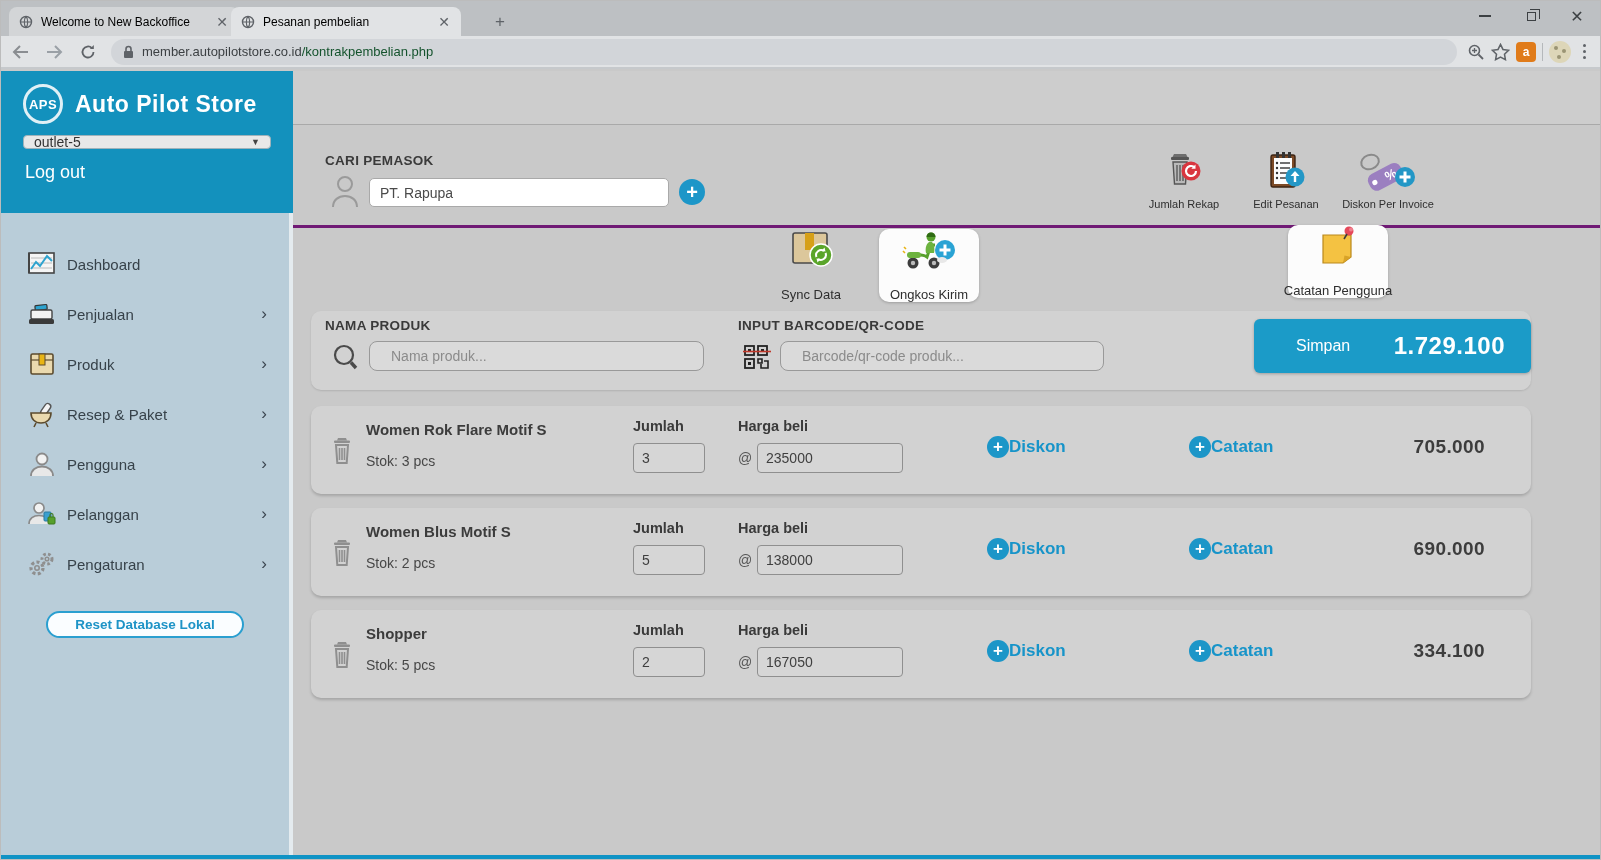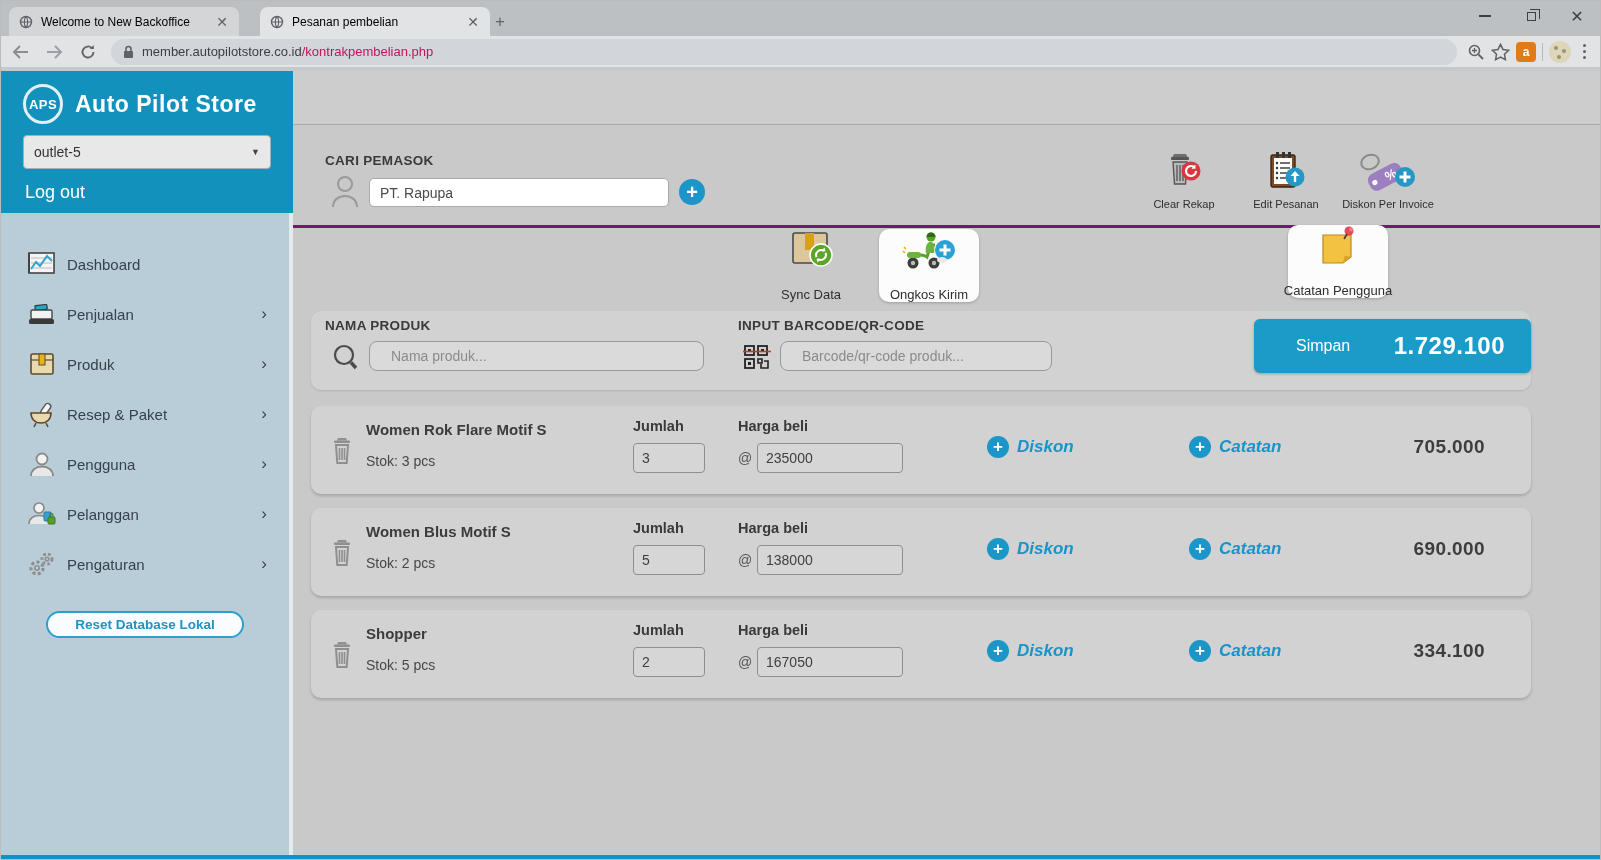--- a/index.html
+++ b/index.html
@@ -17,35 +17,35 @@
   .wincontrols { position:absolute; right:0; top:0; height:30px; display:flex; }
   .wc { width:46px; height:30px; display:flex; align-items:center; justify-content:center; }
   .wc-min { width:12px; height:0; border-bottom:2px solid #3c4043; }
   .wc-restore { width:9px; height:9px; border:1.5px solid #3c4043; position:relative; }
   .wc-restore:before { content:""; position:absolute; left:2px; top:-4px; width:9px; height:9px; border:1.5px solid #3c4043; border-left:none; border-bottom:none; }
   .wc-close { font-size:16px; color:#3c4043; }
   .toolbar { position:absolute; left:0; top:35px; width:100%; height:33px; background:#e1e3e5; display:flex; align-items:center; border-bottom:2px solid #c6c9cc; }
   .navbtn { width:30px; height:28px; display:flex; align-items:center; justify-content:center; margin-left:4px; }
   .omnibox { flex:1; height:26px; background:#d2d5d9; border-radius:13px; margin:0 10px 0 8px; display:flex; align-items:center; padding:0 12px; }
   .omnibox .url { font-size:13px; color:#3c4043; margin-left:8px; }
-  .omnibox .url .path { color:#be185d; }
+  .omnibox .url .path { color:#14532d; }
   .tbicons { display:flex; align-items:center; gap:6px; margin-right:8px; }
   .extbadge { width:20px; height:20px; background:#e07b1a; border-radius:4px; color:#fff; font-size:12px; font-weight:bold; text-align:center; line-height:20px; }
   .avatar { width:22px; height:22px; border-radius:50%; background:#ddd6b8; position:relative; overflow:hidden; }
   .avatar:after{ content:""; position:absolute; left:5px; top:5px; width:4px;height:4px; background:#9a9474; border-radius:50%; box-shadow:8px 3px 0 #9a9474, 3px 9px 0 #9a9474; }
   .sep { width:1px; height:18px; background:#b5b8bb; }
   .kebab { display:flex; flex-direction:column; gap:3px; padding:0 6px; }
   .kebab i { width:3px; height:3px; background:#5f6368; border-radius:50%; }
 
   
   .sidebar-head { position:absolute; left:0; top:70px; width:292px; height:142px; background:#1391bd; }
   .brandrow { display:flex; align-items:center; padding:13px 0 0 22px; }
   .logo { width:40px; height:40px; border-radius:50%; border:3px solid #dff0f6; color:#ffffff; font-size:13px; font-weight:bold; display:flex; align-items:center; justify-content:center; letter-spacing:.5px; }
   .brand { color:#ffffff; font-size:23px; font-weight:bold; margin-left:12px; letter-spacing:.5px; }
-  .outlet { margin:11px 22px 0 22px; height:34px; background:#e8e8e8; border:1px solid #9fb2ba; border-radius:4px; display:flex; align-items:center; justify-content:space-between; padding:0 10px; font-size:14px; color:#333; }
+  .outlet { margin:11px 22px 0 22px; height:14px; background:#e8e8e8; border:1px solid #9fb2ba; border-radius:4px; display:flex; align-items:center; justify-content:space-between; padding:0 10px; font-size:14px; color:#333; }
   .outlet .caret { font-size:9px; color:#444; }
   .logout { color:#ffffff; font-size:18px; margin:13px 0 0 24px; display:inline-block; }
   .sidebar-body { position:absolute; left:0; top:212px; width:292px; height:644px; background:#b9cdd9; border-right:4px solid #e4ebef; }
   .menuitem { position:relative; display:flex; align-items:center; height:50px; padding-left:24px; color:#37424a; }
   .menuitem .micon { width:34px; display:flex; justify-content:center; }
   .menuitem .mlabel { font-size:15px; margin-left:8px; font-weight:500; }
   .menuitem .chev { position:absolute; right:22px; font-size:17px; color:#3c4650; }
   .resetbtn { display:block; margin:22px auto 0 auto; width:198px; height:27px; border:2px solid #2a9fd0; border-radius:14px; background:#fafdff; color:#1d93c6; font-size:13.5px; font-weight:bold; text-align:center; line-height:23px; }
 
   
@@ -65,60 +65,60 @@
   .toolcard { position:absolute; width:100px; height:73px; background:#fcfcfc; border-radius:10px; box-shadow:0 1px 3px rgba(0,0,0,.22); display:flex; flex-direction:column; align-items:center; justify-content:center; }
   .toolcard .alabel, .synstack .alabel { font-size:13px; color:#2e2e2e; margin-top:16px; white-space:nowrap; }
   .synstack { position:absolute; left:468px; top:8px; width:100px; display:flex; flex-direction:column; align-items:center; }
 
   .searchpanel { position:absolute; left:310px; top:310px; width:1220px; height:79px; background:#d2d2d2; border-radius:10px; box-shadow:0 1px 2px rgba(0,0,0,.12); }
   .sp-label1 { position:absolute; left:14px; top:7px; }
   .sp-mag { position:absolute; left:20px; top:32px; }
   .sp-input1 { position:absolute; left:58px; top:30px; width:335px; height:30px; }
   .sp-label2 { position:absolute; left:427px; top:7px; }
   .sp-bar { position:absolute; left:432px; top:32px; }
-  .sp-input2 { position:absolute; left:469px; top:30px; width:272px; height:30px; }
+  .sp-input2 { position:absolute; left:469px; top:30px; width:324px; height:30px; }
   .grayinput { background:#dadada; border:1px solid #999; border-radius:8px; font-size:14px; color:#4a4a4a; padding:0 21px; font-family:"Liberation Sans",sans-serif; }
   .grayinput::placeholder { color:#8b8b8b; }
   .savebtn { position:absolute; left:943px; top:8px; width:277px; height:54px; background:#1b9bc8; border-radius:6px; display:flex; align-items:center; color:#fff; box-shadow:0 1px 3px rgba(0,0,0,.25); }
   .savebtn .slabel { font-size:16px; margin-left:42px; }
   .savebtn .stotal { font-size:24px; font-weight:bold; margin-left:auto; margin-right:26px; letter-spacing:.5px; }
 
   .itemrow { position:absolute; left:310px; width:1220px; height:88px; background:#d2d2d2; border-radius:10px; box-shadow:0 2px 3px rgba(0,0,0,.18); }
   .ir-trash { position:absolute; left:20px; top:31px; }
   .ir-name { position:absolute; left:55px; top:15px; font-size:15px; font-weight:bold; color:#3c3c3c; }
   .ir-stock { position:absolute; left:55px; top:47px; font-size:14px; color:#474747; }
   .ir-qtylabel { position:absolute; left:322px; top:12px; font-size:14.5px; font-weight:bold; color:#3a3a3a; }
   .ir-qty { position:absolute; left:322px; top:37px; width:72px; height:30px; background:#d6d6d6; border:1px solid #8f8f8f; border-radius:4px; font-size:14px; color:#3f3f3f; padding:0 8px; font-family:"Liberation Sans",sans-serif; }
   .ir-pricelabel { position:absolute; left:427px; top:12px; font-size:14.5px; font-weight:bold; color:#3a3a3a; }
   .ir-at { position:absolute; left:427px; top:44px; font-size:14px; color:#555; }
   .ir-price { position:absolute; left:446px; top:37px; width:146px; height:30px; background:#d6d6d6; border:1px solid #8f8f8f; border-radius:4px; font-size:14px; color:#3f3f3f; padding:0 8px; font-family:"Liberation Sans",sans-serif; }
   .linkbtn { position:absolute; top:30px; display:flex; align-items:center; color:#1794c9; }
   .linkbtn .pluscircle { width:22px; height:22px; font-size:17px; }
-  .linkbtn .ltext { font-size:17px; font-weight:bold; margin-left:8px;font-style:italic; }
+  .linkbtn .ltext { font-size:17px; font-weight:bold; margin-left:0; }
   .ir-diskon { left:676px; }
   .ir-catatan { left:878px; }
   .ir-subtotal { position:absolute; right:46px; top:30px; font-size:19px; font-weight:bold; color:#3d3d3d; letter-spacing:.4px; }
 
   .bottombar { position:absolute; left:0; bottom:0; width:100%; height:4px; background:#0f93c5; }
 </style>
 </head>
 <body>
 
 <div id="screen">
 
   <div class="titlebar">
     <div class="tab" style="left:8px;">
       <svg width="14" height="14" viewBox="0 0 16 16">
           <circle cx="8" cy="8" r="6.3" fill="none" stroke="#5f6368" stroke-width="1.6"></circle>
           <path d="M1.7 8h12.6 M8 1.7c2.6 2.2 2.6 10.4 0 12.6 M8 1.7c-2.6 2.2-2.6 10.4 0 12.6" fill="none" stroke="#5f6368" stroke-width="1.3"></path>
         </svg>
       <span class="title">Welcome to New Backoffice</span>
       <span class="x">✕</span>
     </div>
-    <div class="tab active" style="left:259px;">
+    <div class="tab active" style="left:230px;">
       <svg width="14" height="14" viewBox="0 0 16 16">
           <circle cx="8" cy="8" r="6.3" fill="none" stroke="#5f6368" stroke-width="1.6"></circle>
           <path d="M1.7 8h12.6 M8 1.7c2.6 2.2 2.6 10.4 0 12.6 M8 1.7c-2.6 2.2-2.6 10.4 0 12.6" fill="none" stroke="#5f6368" stroke-width="1.3"></path>
         </svg>
       <span class="title">Pesanan pembelian</span>
       <span class="x">✕</span>
     </div>
     <div class="newtab">+</div>
     <div class="wincontrols">
       <div class="wc">
@@ -295,21 +295,21 @@
     <div class="actionstack" style="left:836px; top:12px;">
       <svg width="44" height="44" viewBox="0 0 44 44">
         <path d="M12 4h12l1.5 3h-15z" fill="#6e6e6e"></path>
           <rect x="9" y="7" width="18" height="3" rx="1" fill="#555"></rect>
         <path d="M11 12h14l-1.5 22h-11z" fill="#b9b9b9" stroke="#555" stroke-width="1.4"></path>
         <path d="M15 15v16M18 15v16M21 15v16" stroke="#666" stroke-width="1.6"></path>
         <circle cx="29" cy="21" r="9.5" fill="#d9363f"></circle>
         <path d="M34 21a5 5 0 1 1-2-4" fill="none" stroke="#fff" stroke-width="2.2"></path>
           <path d="M33.5 14.5v4.2h-4.2z" fill="#fff"></path>
       </svg>
-      <span class="alabel">Clear Rekap</span>
+      <span class="alabel">Jumlah Rekap</span>
     </div>
 
     <div class="actionstack" style="left:938px; top:12px;">
       <svg width="46" height="44" viewBox="0 0 46 44">
         <rect x="8" y="5" width="24" height="32" rx="2" fill="#7c4a26" stroke="#3d2413" stroke-width="1.4"></rect>
         <rect x="11" y="8" width="18" height="26" fill="#fdfdfd"></rect>
         <rect x="13" y="2" width="3" height="6" fill="#333"></rect>
           <rect x="19" y="2" width="3" height="6" fill="#333"></rect>
           <rect x="25" y="2" width="3" height="6" fill="#333"></rect>
         <circle cx="14" cy="13" r="1.2" fill="#333"></circle>

